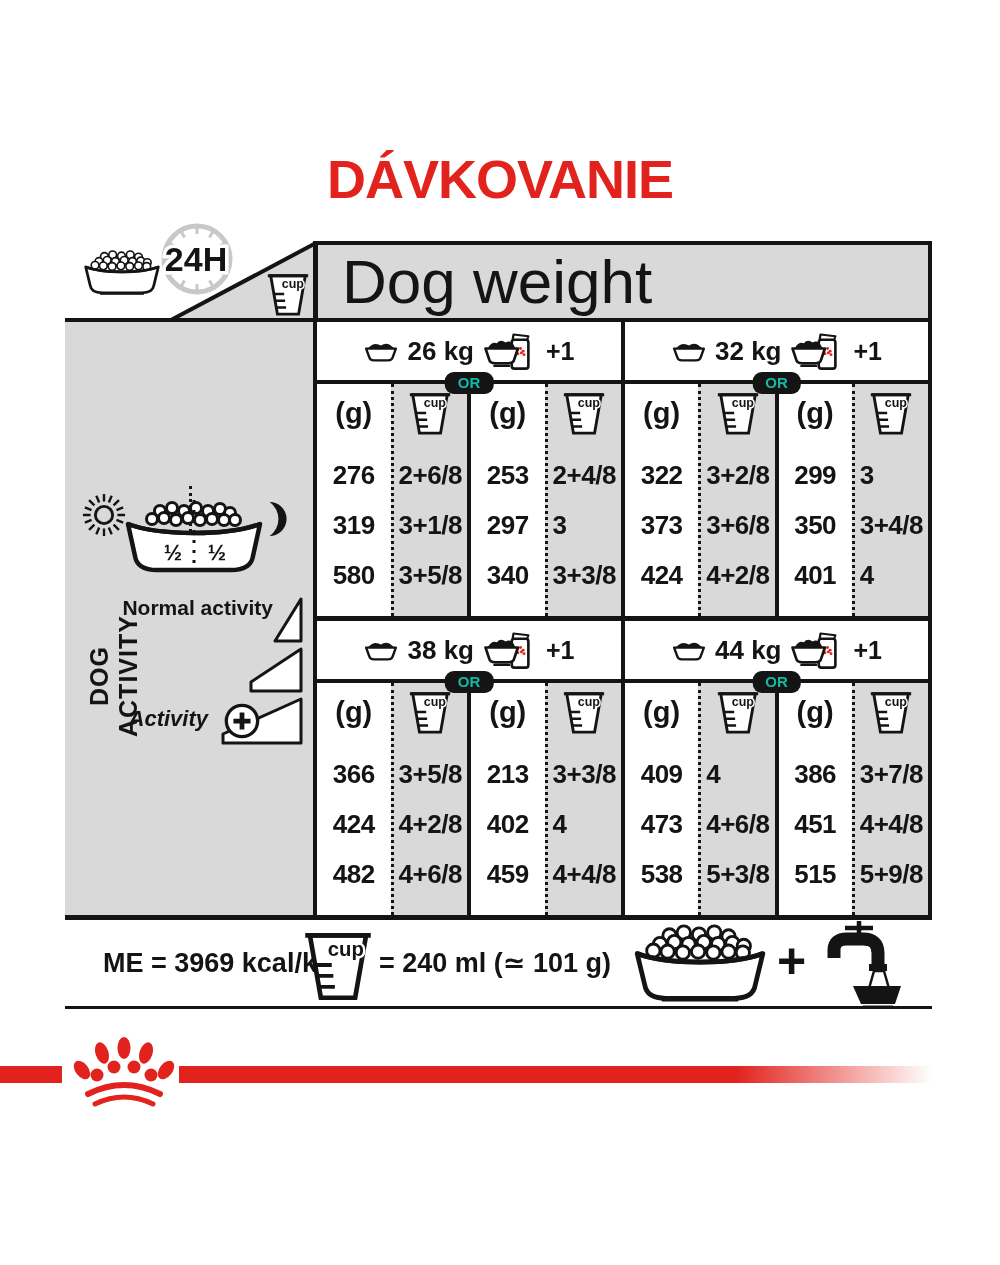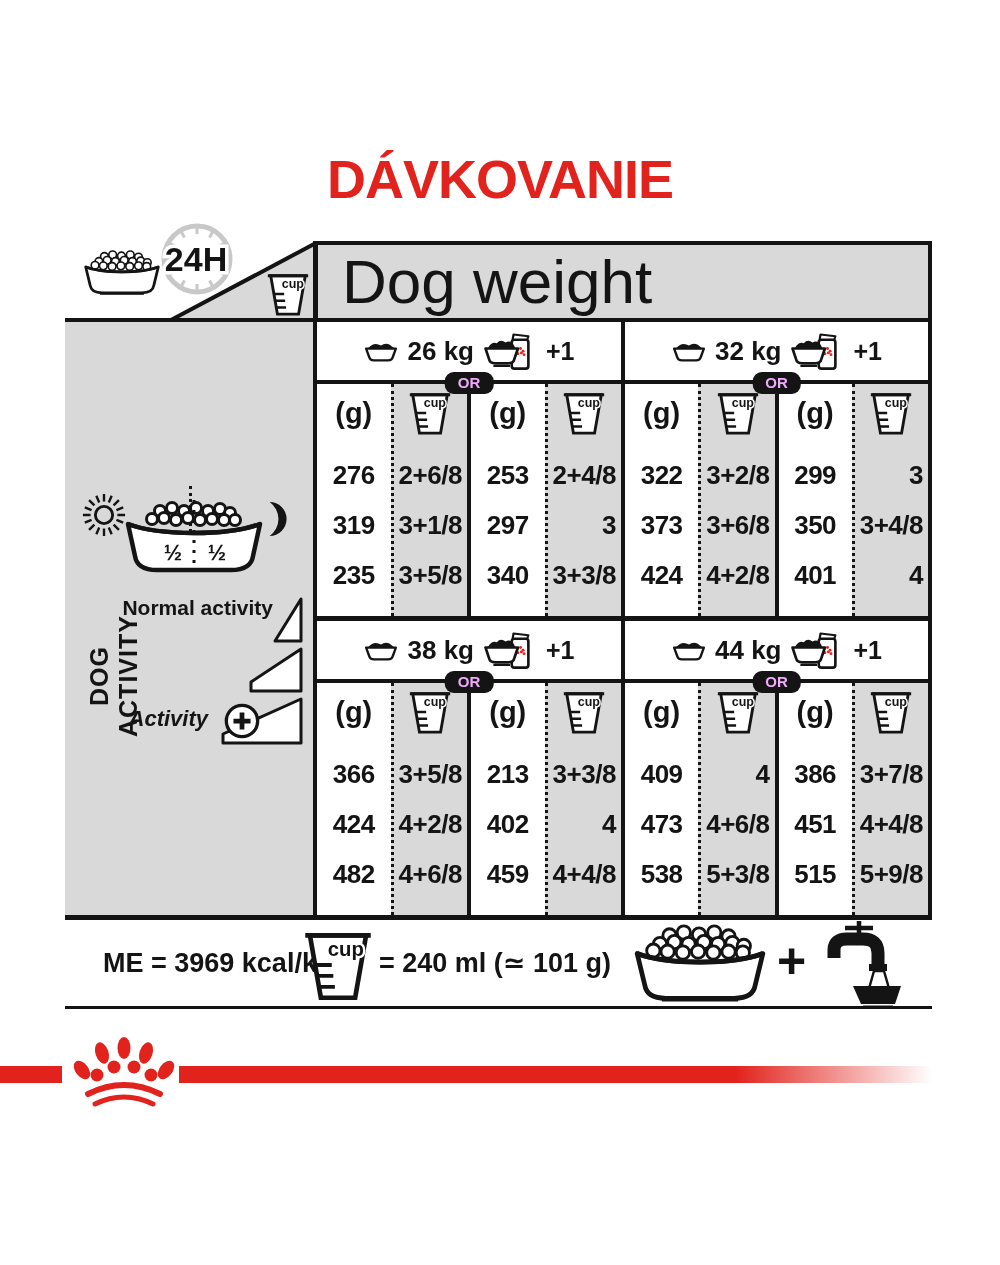--- a/index.html
+++ b/index.html
@@ -38,30 +38,30 @@
   .s2{left:317px;top:621px;width:304px;height:294px;}
   .s3{left:625px;top:621px;width:303px;height:294px;}
   .sec-head{
     position:relative;height:58px;border-bottom:4px solid #141414;background:#fff;
     display:flex;align-items:center;justify-content:center;gap:8px;z-index:2;
   }
   .w-label{font-size:26px;font-weight:bold;white-space:nowrap;text-align:center;}
   .plus-one{font-size:25px;font-weight:bold;}
   .or-badge{
     position:absolute;left:50%;bottom:-14px;transform:translateX(-50%);
-    background:#141414;color:#f0abfc;font-size:15px;font-weight:bold;
+    background:#141414;color:#14b8a6;font-size:15px;font-weight:bold;
     padding:2px 13px 3px;border-radius:9px;z-index:5;
   }
   .sec-body{display:flex;height:232px;}
   .col{flex:1 1 0;display:flex;flex-direction:column;align-items:center;min-width:0;}
   .cup-col{background:#d9d9d9;border-left:3px dotted #141414;}
   .col.mid{border-left:4px solid #141414;}
   .col-head{height:58px;display:flex;align-items:center;justify-content:center;font-size:29px;font-weight:bold;}
   .val{height:50px;line-height:50px;font-size:26px;font-weight:bold;letter-spacing:-0.5px;white-space:nowrap;}
-  .vals{margin-top:8px;display:flex;flex-direction:column;align-items:flex-end;}
+  .vals{margin-top:8px;display:flex;flex-direction:column;align-items:flex-start;}
   
   .footer{position:absolute;left:65px;top:920px;width:867px;height:86px;background:#fff;}
   .me-label{position:absolute;left:38px;top:0;height:86px;display:flex;align-items:center;font-size:27px;font-weight:bold;}
   .equals-label{position:absolute;left:314px;top:0;height:86px;display:flex;align-items:center;font-size:27px;font-weight:bold;}
   .big-plus{position:absolute;left:712px;top:0;height:82px;display:flex;align-items:center;font-size:50px;font-weight:bold;}
   
   .bar-left{position:absolute;left:0;top:1066px;width:62px;height:17px;background:#e2231d;}
   .bar-right{position:absolute;left:179px;top:1066px;width:753px;height:17px;
     background:linear-gradient(to right,#e2231d 0%,#e2231d 74%,rgba(226,35,29,0) 100%);}
   svg{display:block;}
@@ -240,21 +240,21 @@
           </svg>
       <span class="plus-one">+1</span>
       <span class="or-badge">OR</span>
     </div>
     <div class="sec-body">
       <div class="col g-col">
         <div class="col-head">(g)</div>
         <div class="vals">
           <div class="val">276</div>
           <div class="val">319</div>
-          <div class="val">235</div>
+          <div class="val">580</div>
         </div>
       </div>
       <div class="col cup-col">
         <div class="col-head">
               <svg style="width:44px;height:48px" viewBox="0 0 44 50">
                 <use href="#sym-cup"></use>
               </svg>
             </div>
         <div class="vals">
           <div class="val">2+6/8</div>

